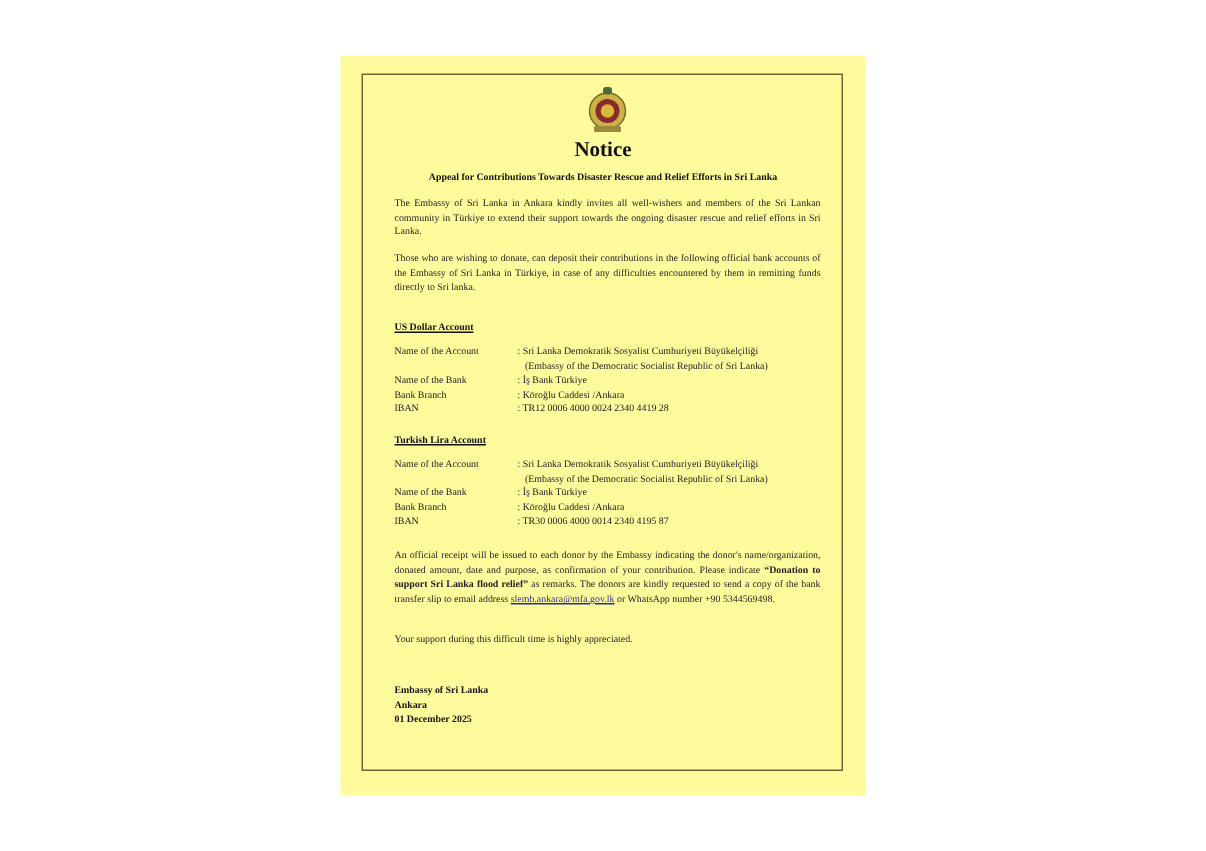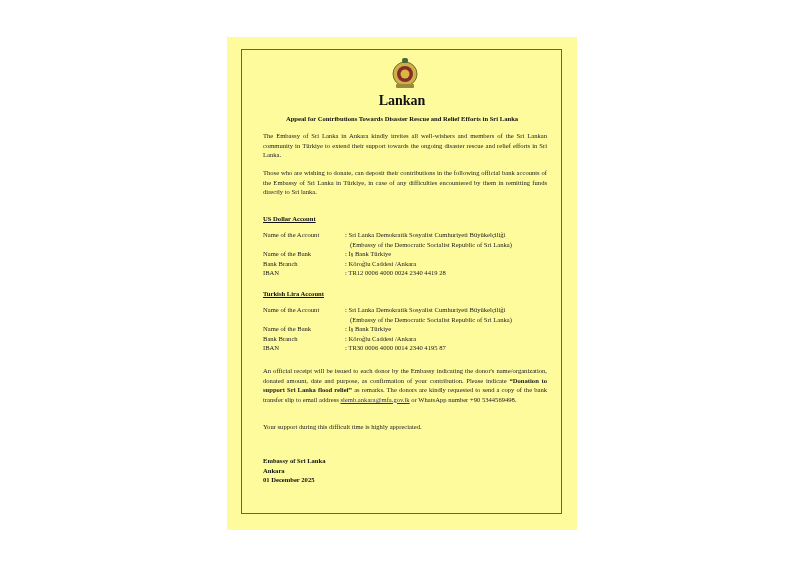--- a/index.html
+++ b/index.html
@@ -89,21 +89,21 @@
   <div class="frame"></div>
 
   <svg class="emblem" viewBox="0 0 28 32">
     <ellipse cx="14" cy="17" rx="12" ry="12" fill="#c9b24a" stroke="#7a6a20" stroke-width="1"></ellipse>
     <ellipse cx="14" cy="17" rx="8" ry="8" fill="#8b2a2a"></ellipse>
     <circle cx="14" cy="17" r="4.5" fill="#d7b93e"></circle>
     <rect x="11" y="1" width="6" height="5" rx="2" fill="#4a6a3a"></rect>
     <rect x="5" y="27" width="18" height="4" rx="1" fill="#9a8a3a"></rect>
   </svg>
 
-  <div class="title">Lankan</div>
+  <div class="title">Notice</div>
   <div class="subtitle">Appeal for Contributions Towards Disaster Rescue and Relief Efforts in Sri Lanka</div>
 
   <div class="para" style="top:94px;">The Embassy of Sri Lanka in Ankara kindly invites all well-wishers and members of the Sri Lankan community in Türkiye to extend their support towards the ongoing disaster rescue and relief efforts in Sri Lanka.</div>
   <div class="para" style="top:131px;">Those who are wishing to donate, can deposit their contributions  in  the following official bank accounts of the Embassy of Sri Lanka in Türkiye, in case of any difficulties encountered by them in remitting funds directly to Sri lanka.</div>
 
   <div class="section-title" style="top:178px;">US Dollar Account</div>
   <div class="acct" style="top:193px;">
     <div class="acct-row">
       <span class="acct-label">Name of the Account</span>
       <span class="acct-value">

